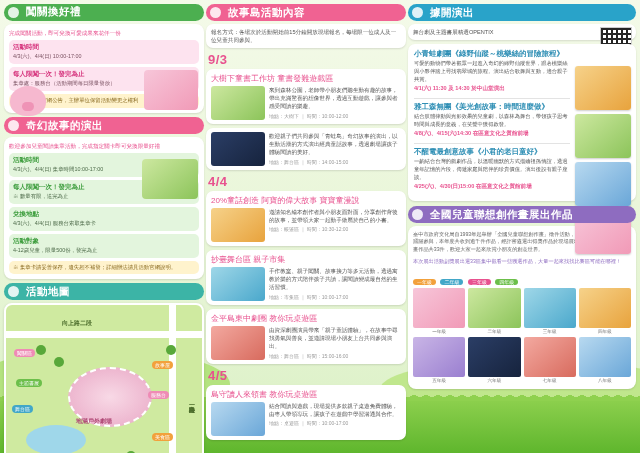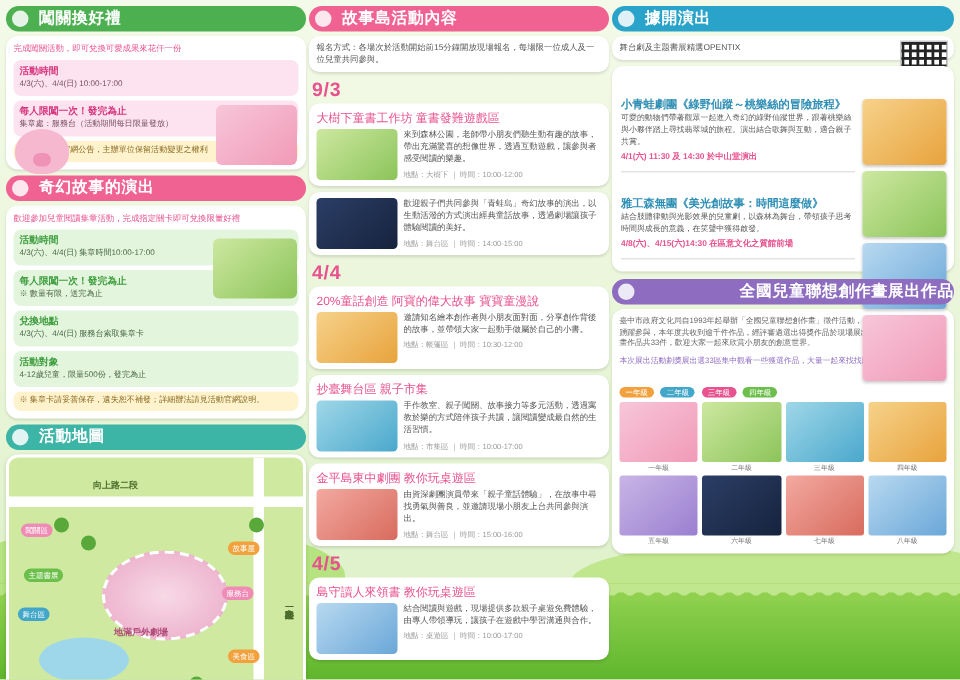--- a/index.html
+++ b/index.html
@@ -45,25 +45,25 @@
   
   .hdr{
     position:relative;margin:4px 0 3px;height:17px;border-radius:9px;
     color:#fff;font-size:10.5px;font-weight:bold;line-height:17px;
     padding-left:22px;letter-spacing:.5px;
   }
   .hdr .dot{
     position:absolute;left:4px;top:3px;width:11px;height:11px;border-radius:50%;
     background:#fff;opacity:.85;
   }
-  .hdr.green{background:#4caf50;}
+  .hdr.green{background:#4caf50;font-family:Liberation Mono, monospace;}
   .hdr.pink{background:#f06292;}
   .hdr.blue{background:#29a3c9;}
   .hdr.teal{background:#3cb4a6;}
-  .hdr.purple{background:#8e6cc0;text-align:right;}
+  .hdr.purple{background:#8e6cc0;}
 
   
   .card{
     background:#fff;border-radius:7px;padding:4px 5px;margin-bottom:4px;
     box-shadow:0 1px 2px rgba(0,0,0,.12);
   }
   .card .t{font-size:8px;font-weight:normal;color:#e8528f;margin-bottom:2px;}
   .card .body{display:flex;gap:4px;}
   .card p{margin:0;font-size:5.6px;line-height:1.45;color:#555;}
   .thumb{width:54px;height:34px;border-radius:3px;flex:0 0 54px;}
@@ -121,21 +121,21 @@
     border-radius:50%;background:radial-gradient(#f8d9e6,#e9a9c6);
     border:2px dashed #fff;
   }
   .pond{
     position:absolute;left:20px;top:120px;width:60px;height:30px;
     background:#9fd7ea;border-radius:50%;
   }
   .tree{position:absolute;width:10px;height:10px;border-radius:50%;background:#58a83a;}
 
   
-  .perf{margin-bottom:5px;margin-top:16px;}
+  .perf{margin-bottom:5px;}
   .perf .t{font-size:7.5px;font-weight:bold;color:#2f8fb5;margin-bottom:1px;}
   .perf p{margin:0;font-size:5.3px;line-height:1.5;color:#5a5a5a;}
   .perf .d{font-size:5.6px;color:#e8528f;font-weight:bold;margin-top:1px;}
   .perfbox{
     background:#fff;border-radius:7px;padding:5px 6px;
     box-shadow:0 1px 2px rgba(0,0,0,.12);
   }
   .bookcol{position:absolute;right:3px;top:22px;width:58px;}
   .book{width:56px;height:44px;border-radius:3px;margin-bottom:4px;box-shadow:0 1px 2px rgba(0,0,0,.2);}
 
@@ -371,20 +371,25 @@
         <p>可愛的動物們帶著觀眾一起進入奇幻的綠野仙蹤世界，跟著桃樂絲與小夥伴踏上尋找翡翠城的旅程。演出結合歌舞與互動，適合親子共賞。</p>
         <div class="d">4/1(六) 11:30 及 14:30 於中山堂演出</div>
       </div>
       <div class="hr"></div>
       <div class="perf">
         <div class="t">雅工森無團《美光創故事：時間這麼做》</div>
         <p>結合肢體律動與光影效果的兒童劇，以森林為舞台，帶領孩子思考時間與成長的意義，在笑聲中獲得啟發。</p>
         <div class="d">4/8(六)、4/15(六)14:30 在區意文化之質館前場</div>
       </div>
       <div class="hr"></div>
+      <div class="perf">
+        <div class="t">不醒電最創意故事《小君的老日童好》</div>
+        <p>一齣結合台灣的戲劇作品，以溫暖幽默的方式描繪祖孫情誼，透過童年記憶的片段，傳遞家庭與陪伴的珍貴價值。演出後設有親子座談。</p>
+        <div class="d">4/25(六)、4/30(日)15:00 在區意文化之質館前場</div>
+      </div>
 
       <div class="bookcol">
         <div class="book ph4"></div>
         <div class="book ph2"></div>
         <div class="book ph8"></div>
         <div class="book ph1"></div>
       </div>
     </div>
 
     <div class="hdr purple" style="margin-top:5px;">

